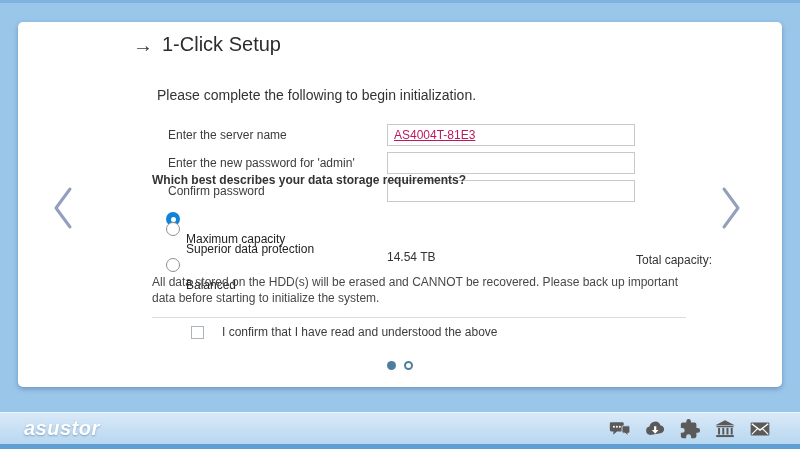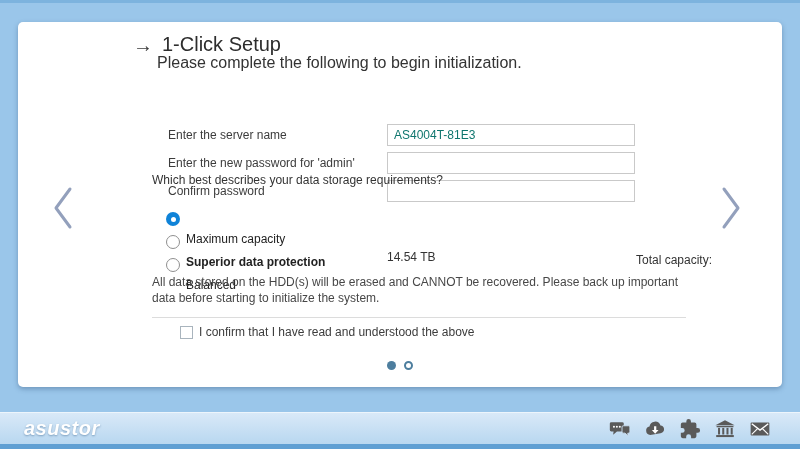--- a/index.html
+++ b/index.html
@@ -21,54 +21,54 @@
   
   .chev{position:absolute;top:183px;width:36px;height:50px;cursor:pointer;}
   .chev.left{left:46px;}
   .chev.right{left:712px;}
 
   
   .title-row{position:absolute;left:115px;top:11px;display:flex;align-items:center;gap:9px;
     font-size:20px;color:#2d2d2d;}
   .title-arrow{font-size:20px;color:#3a3a3a;line-height:1;}
 
-  .subtitle{position:absolute;left:139px;top:32px;font-size:16px;color:#333;}
+  .subtitle{position:absolute;left:139px;top:65px;font-size:14px;color:#333;}
 
   
   .form-row{position:absolute;left:150px;width:560px;height:22px;margin-top:32px;}
   .form-row label{font-size:12px;color:#3c3c3c;line-height:22px;display:inline-block;}
   .form-row input{
     position:absolute;left:219px;top:0;width:234px;height:20px;
     border:1px solid #c9c9c9;border-radius:0;padding:0 6px;outline:none;
     font-family:"Liberation Sans",sans-serif;font-size:12px;color:#444;background:#fff;
   }
-  .form-row input.val-gray{color:#0f766e;}
+  .form-row input.val-gray{color:#be185d;text-decoration:underline;}
   .row1{top:70px;} .row2{top:98px;} .row3{top:126px;}
 
-  .question{position:absolute;left:134px;top:151px;font-size:12px;color:#333;}
+  .question{position:absolute;left:134px;top:151px;font-size:12px;color:#333;font-weight:bold;}
 
   .radio-row{position:absolute;left:148px;display:flex;align-items:center;gap:6px;cursor:pointer;}
-  .r1{top:170px;} .r2{top:193px;font-weight:bold;} .r3{top:216px;}
+  .r1{top:170px;} .r2{top:180px;} .r3{top:216px;}
   .radio{width:14px;height:14px;border-radius:50%;border:1px solid #8f8f8f;background:#fff;
     box-sizing:border-box;position:relative;flex:0 0 auto;}
   .radio.checked{border:none;background:#0f83d8;}
   .radio.checked::after{content:"";position:absolute;left:4.5px;top:4.5px;width:5px;height:5px;
     border-radius:50%;background:#fff;}
   .radio-label{font-size:12px;color:#222;margin-top:40px;}
 
   .cap-row{position:absolute;left:134px;top:228px;width:560px;height:16px;text-align:right;}
   .cap-label{font-size:12px;color:#333;}
   .cap-value{position:absolute;left:235px;top:0;font-size:12px;color:#333;}
 
   .warning{position:absolute;left:134px;top:253px;width:548px;font-size:12px;color:#474747;
     line-height:1.3;}
 
   .divider{position:absolute;left:134px;top:295px;width:534px;height:1px;background:#dcdcdc;}
 
-  .confirm-row{position:absolute;left:134px;top:303px;display:flex;align-items:center;gap:6px;padding-left:28px;}
+  .confirm-row{position:absolute;left:145px;top:303px;display:flex;align-items:center;gap:18px;padding-left:28px;}
   .checkbox{width:13px;height:13px;border:1px solid #a9b4bd;background:#fff;box-sizing:border-box;
     cursor:pointer;flex:0 0 auto;}
   .confirm-label{font-size:12px;color:#3c3c3c;}
 
   .dots{position:absolute;left:0;top:339px;width:764px;display:flex;justify-content:center;
     align-items:center;gap:8px;}
   .dot{width:9px;height:9px;border-radius:50%;box-sizing:border-box;cursor:pointer;}
   .dot.active{background:#4d7e9e;}
   .dot.inactive{border:2px solid #4d7e9e;background:#fff;}
 

